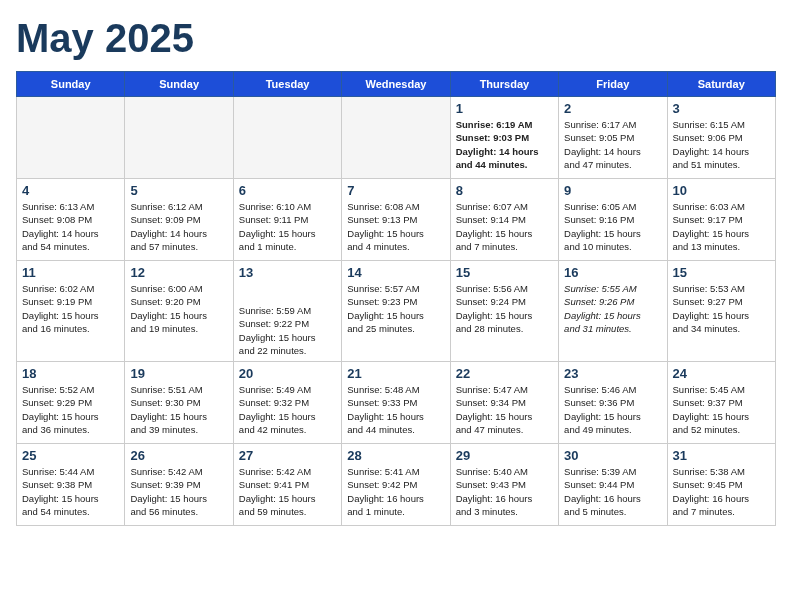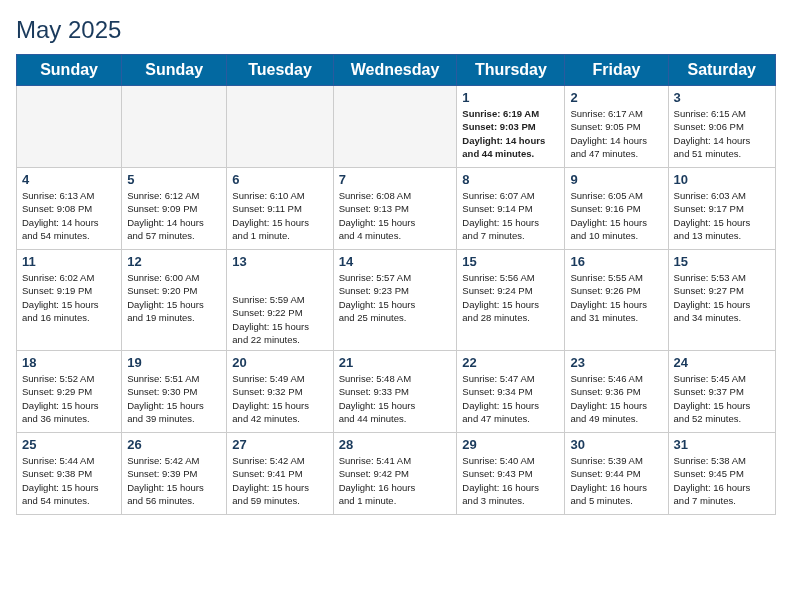--- a/index.html
+++ b/index.html
@@ -35,39 +35,39 @@
       border-top: 12px solid transparent;
       border-bottom: 12px solid transparent;
       border-left: 18px solid #4a9fd4;
       margin-left: 4px;
       margin-top: 2px;
     }
     .title-block {
       text-align: right;
     }
     .month-title {
-      font-size: 24px;
-      font-weight: normal;
+      font-size: 40px;
+      font-weight: bold;
       color: #1a3a5c;
     }
     .subtitle {
       font-size: 14px;
       color: #444;
     }
     table {
       width: 100%;
       border-collapse: collapse;
       font-size: 10px;
     }
     thead tr th {
-      background: #0369a1;
+      background: #1d4ed8;
       color: #fff;
       text-align: center;
       padding: 6px 17px;
-      font-size: 16px;
+      font-size: 11px;
       border: 1px solid #2a5a9e;
     }
     tbody tr td {
       border: 1px solid #ccc;
       vertical-align: top;
       padding: 4px 5px;
       width: calc(100% / 7);
       height: 82px;
       background: #fff;
     }
@@ -217,21 +217,21 @@
         </td>
         <td>
           <div class="day-num">15</div>
           <div class="day-info" style="white-space: pre-line;">Sunrise: 5:56 AM
 Sunset: 9:24 PM
 Daylight: 15 hours
 and 28 minutes.</div>
         </td>
         <td>
           <div class="day-num">16</div>
-          <div class="day-info" style="white-space: pre-line;">Sunrise: 5:55 AM
+          <div class="day-info" style="white-space: pre-line; font-style: italic;">Sunrise: 5:55 AM
 Sunset: 9:26 PM
 Daylight: 15 hours
 and 31 minutes.</div>
         </td>
         <td>
           <div class="day-num">15</div>
           <div class="day-info" style="white-space: pre-line;">Sunrise: 5:53 AM
 Sunset: 9:27 PM
 Daylight: 15 hours
 and 34 minutes.</div>

